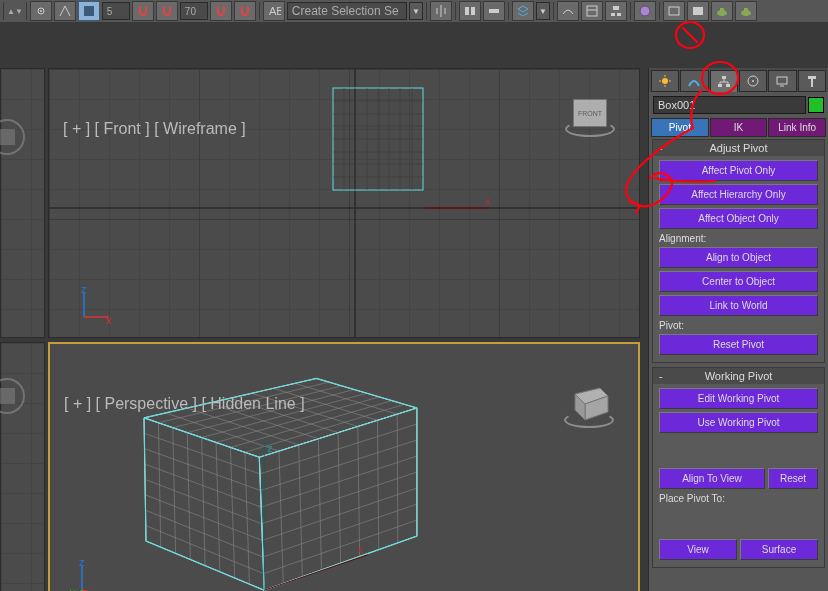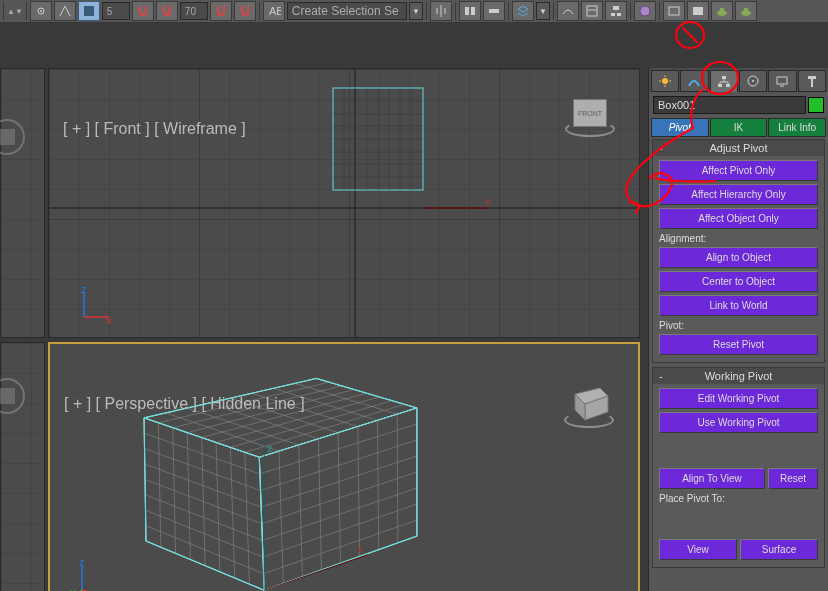--- a/index.html
+++ b/index.html
@@ -45,22 +45,22 @@
   .command-panel { width: 180px; background: #565656; display: flex; flex-direction: column; border-left: 1px solid #2a2a2a; margin-top: 46px; height: 545px; }
   .cp-tabs { display: flex; height: 24px; gap: 1px; padding: 2px 2px 0 2px; background: #4a4a4a; }
   .cp-tab { flex: 1; background: #5a5a5a; border: 1px solid #2a2a2a; display: flex; align-items: center; justify-content: center; }
   .cp-tab.active { background: #6e6e6e; border-bottom: none; }
   
   .cp-name-row { display: flex; padding: 4px; gap: 2px; align-items: center; }
   .cp-name { flex: 1; background: #3a3a3a; border: 1px solid #1a1a1a; color: #ddd; padding: 2px 4px; height: 18px; }
   .cp-color { width: 16px; height: 16px; background: #22c028; border: 1px solid #000; }
   
   .cp-subtabs { display: flex; gap: 1px; padding: 0 2px; }
-  .cp-subtab { flex: 1; background: #15803d; border: 1px solid #2a2a2a; color: #ddd; text-align: center; padding: 3px 2px; font-size: 10px; cursor: pointer; }
-  .cp-subtab.active { background: #3a74b8; color: #fff; font-style: italic; }
+  .cp-subtab { flex: 1; background: #701a75; border: 1px solid #2a2a2a; color: #ddd; text-align: center; padding: 3px 2px; font-size: 10px; cursor: pointer; }
+  .cp-subtab.active { background: #3a74b8; color: #fff; }
   
   .rollout { margin: 2px 3px; border: 1px solid #3a3a3a; background: #5a5a5a; }
   .rollout-header { background: #4a4a4a; color: #ddd; padding: 2px 4px; font-size: 11px; text-align: center; position: relative; cursor: pointer; }
   .rollout-header .sign { position: absolute; left: 6px; top: 2px; }
   .rollout-body { padding: 4px 6px; }
   .rollout-label { color: #ddd; font-size: 10px; padding: 1px 0 3px 0; }
   
   .panel-btn { display: block; width: 100%; background: #6d28d9; border: 1px solid #3a3a3a; border-top-color: #7a7a7a; border-left-color: #7a7a7a; color: #ddd; padding: 4px; margin-bottom: 3px; font-size: 10px; text-align: center; cursor: pointer; }
   
   .btn-row { display: flex; gap: 3px; }

